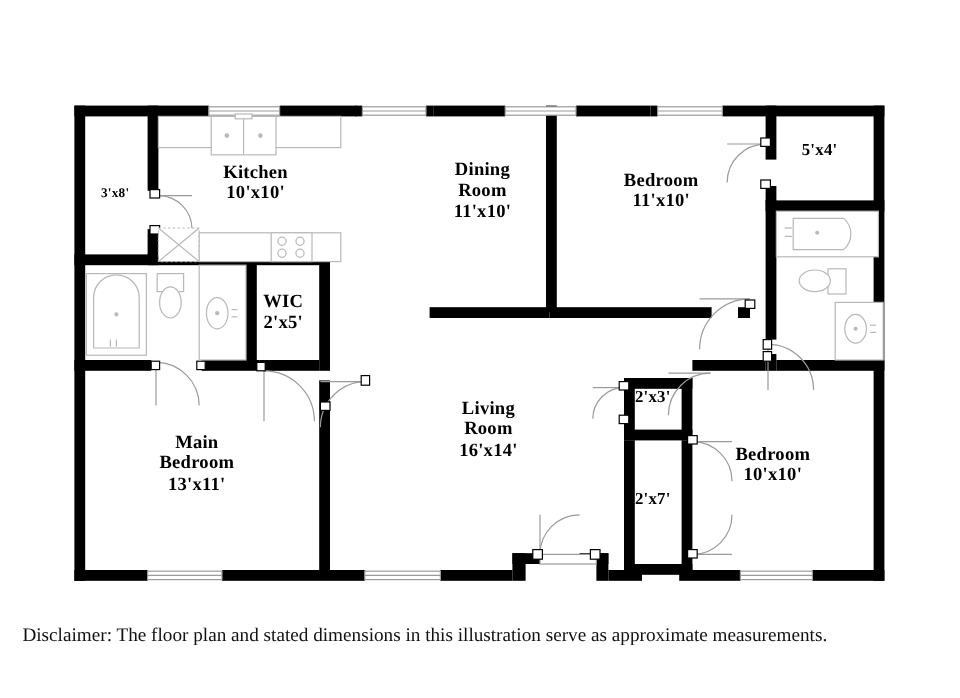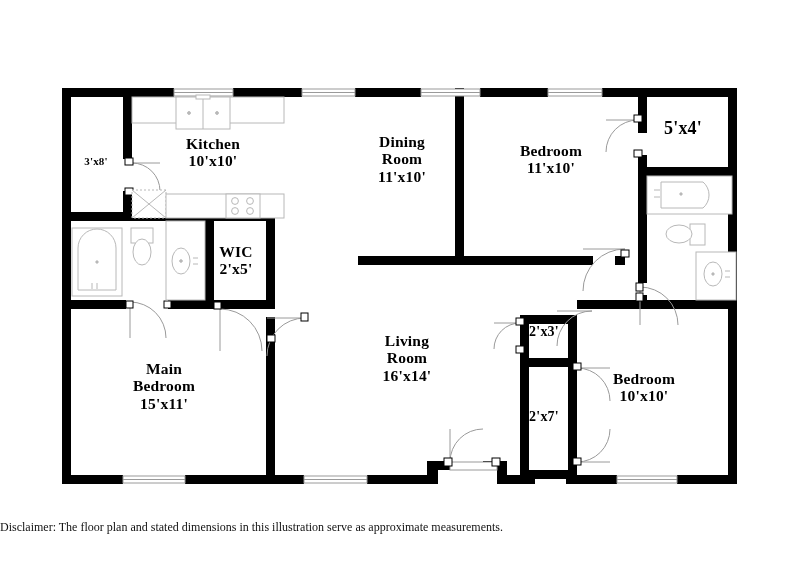--- a/index.html
+++ b/index.html
@@ -30,31 +30,31 @@
     position: absolute;
     text-align: center;
     font-family: "Liberation Serif", serif;
     font-weight: bold;
     color: #000000;
     line-height: 1.12;
     white-space: pre-line;
     letter-spacing: 0.2px;
   }
   .rl-lg { font-size: 15.5px; }
-  .rl-md { font-size: 18px; font-family: Liberation Serif, serif; }
+  .rl-md { font-size: 14px; font-family: Liberation Serif, serif; }
   .rl-sm { font-size: 11px; }
   .rl-xs { font-size: 14px; }
   #disclaimer {
     position: absolute;
     left: 0;
     top: 518px;
     width: 708px;
-    text-align: left;
+    text-align: center;
     font-family: "Liberation Serif", serif;
-    font-size: 12px;
+    font-size: 16px;
     color: #111111;
     line-height: 1.55;
   }
   #disclaimer .line { display: block; }
 </style>
 </head>
 <body>
 
 <div id="plan-root">
 
@@ -282,21 +282,21 @@
   <div class="room-label rl-lg" style="left:342px; top:133px;  width:120px;">Dining
 Room
 11'x10'</div>
   <div class="room-label rl-lg" style="left:481px; top:142px;  width:140px;">Bedroom
 11'x10'</div>
   <div class="room-label rl-md" style="left:643px; top:118px;  width:80px;">5'x4'</div>
   <div class="room-label rl-lg" style="left:186px; top:243px;  width:100px;">WIC
 2'x5'</div>
   <div class="room-label rl-lg" style="left:99px;  top:360px;  width:130px;">Main
 Bedroom
-15'x11'</div>
+13'x11'</div>
   <div class="room-label rl-lg" style="left:347px; top:332px;  width:120px;">Living
 Room
 16'x14'</div>
   <div class="room-label rl-xs" style="left:514px; top:324px;  width:60px;">2'x3'</div>
   <div class="room-label rl-xs" style="left:514px; top:409px;  width:60px;">2'x7'</div>
   <div class="room-label rl-lg" style="left:579px; top:370px;  width:130px;">Bedroom
 10'x10'</div>
 
   <div id="disclaimer">
     <span class="line">Disclaimer: The floor plan and stated dimensions in this illustration serve as approximate measurements.</span>

